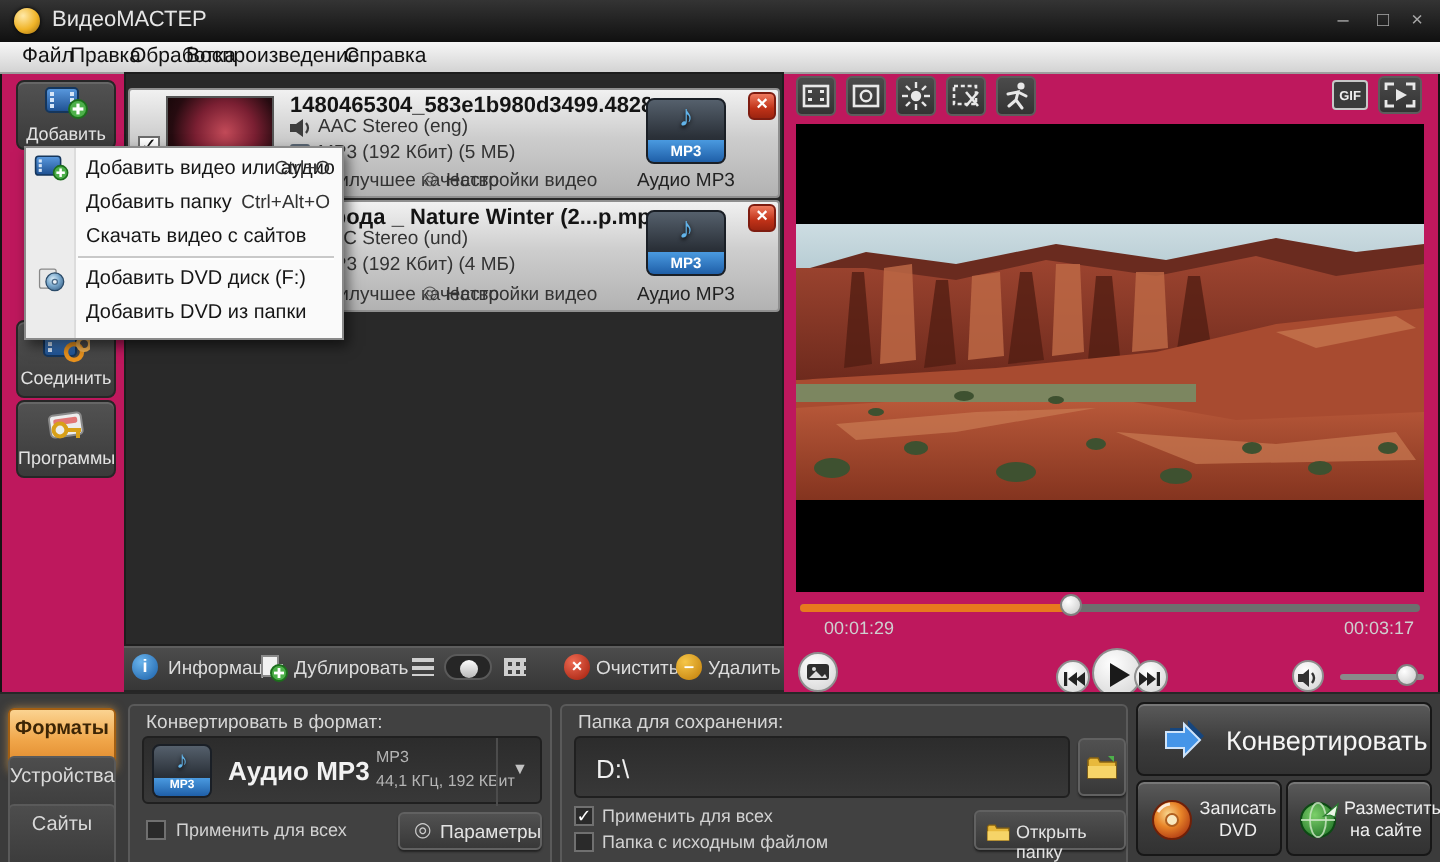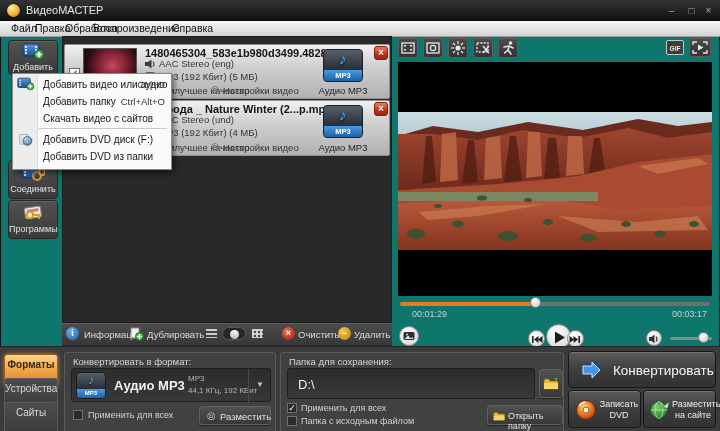--- a/index.html
+++ b/index.html
@@ -1,18 +1,18 @@
 <!DOCTYPE html>
 <html><head>
 <meta charset="utf-8">
 <style>
   html,body{margin:0;padding:0;background:#222;}
   #app{
     position:relative;width:720px;height:431px;overflow:hidden;
-    background:#0f766e;font-family:"Liberation Sans","DejaVu Sans",sans-serif;
+    background:#be185d;font-family:"Liberation Sans","DejaVu Sans",sans-serif;
     -webkit-font-smoothing:antialiased;box-shadow:inset 0 0 0 1px #141414;
   }
   .abs{position:absolute;}
   
   .titlebar{left:0;top:0;width:720px;height:21px;background:linear-gradient(#343434,#101010);border-bottom:1px solid #000;}
   .app-logo{left:7px;top:4px;width:13px;height:13px;border-radius:50%;
     background:radial-gradient(circle at 35% 30%,#ffe9a8,#f0b428 55%,#9a6a10);box-shadow:0 0 2px #000;}
   .app-title{left:26px;top:4px;font-size:11px;color:#e6e6e6;}
   .winbtn{top:4px;width:15px;height:13px;color:#a8a8a8;font-size:10px;line-height:13px;text-align:center;}
   
@@ -418,21 +418,21 @@
       <span class="abs" style="left:42px;top:9px;font-size:13px;font-weight:bold;color:#f2f2f2;">Аудио MP3</span>
       <span class="abs" style="left:116px;top:5px;font-size:8px;color:#b5b5b5;">MP3</span>
       <span class="abs" style="left:116px;top:17px;font-size:8px;color:#b5b5b5;">44,1 КГц, 192 КБит</span>
       <span class="abs" style="left:176px;top:0;width:1px;height:34px;background:#4c4c4c;"></span>
       <span class="abs" style="left:184px;top:11px;font-size:8px;color:#c2c2c2;">▼</span>
     </div>
     <span class="abs ckb" style="left:8px;top:57px;"></span>
     <span class="abs ck-lbl" style="left:23px;top:57px;">Применить для всех</span>
     <div class="abs dbtn" style="left:134px;top:53px;width:72px;height:19px;">
       <span class="abs" style="left:7px;top:3px;font-size:10px;color:#ccc;">◎</span>
-      <span class="abs" style="left:20px;top:4px;">Разместить</span>
+      <span class="abs" style="left:20px;top:4px;">Параметры</span>
     </div>
   </div>
 
   <div class="abs panel" style="left:280px;width:284px;">
     <span class="abs panel-title" style="left:8px;top:3px;">Папка для сохранения:</span>
     <div class="abs inset" style="left:6px;top:15px;width:248px;height:31px;">
       <span class="abs" style="left:10px;top:8px;font-size:13px;color:#f0f0f0;">D:\</span>
     </div>
     <div class="abs dbtn" style="left:258px;top:16px;width:24px;height:29px;">
       <svg width="17" height="13" viewBox="0 0 17 13" style="margin:7px auto 0;">

